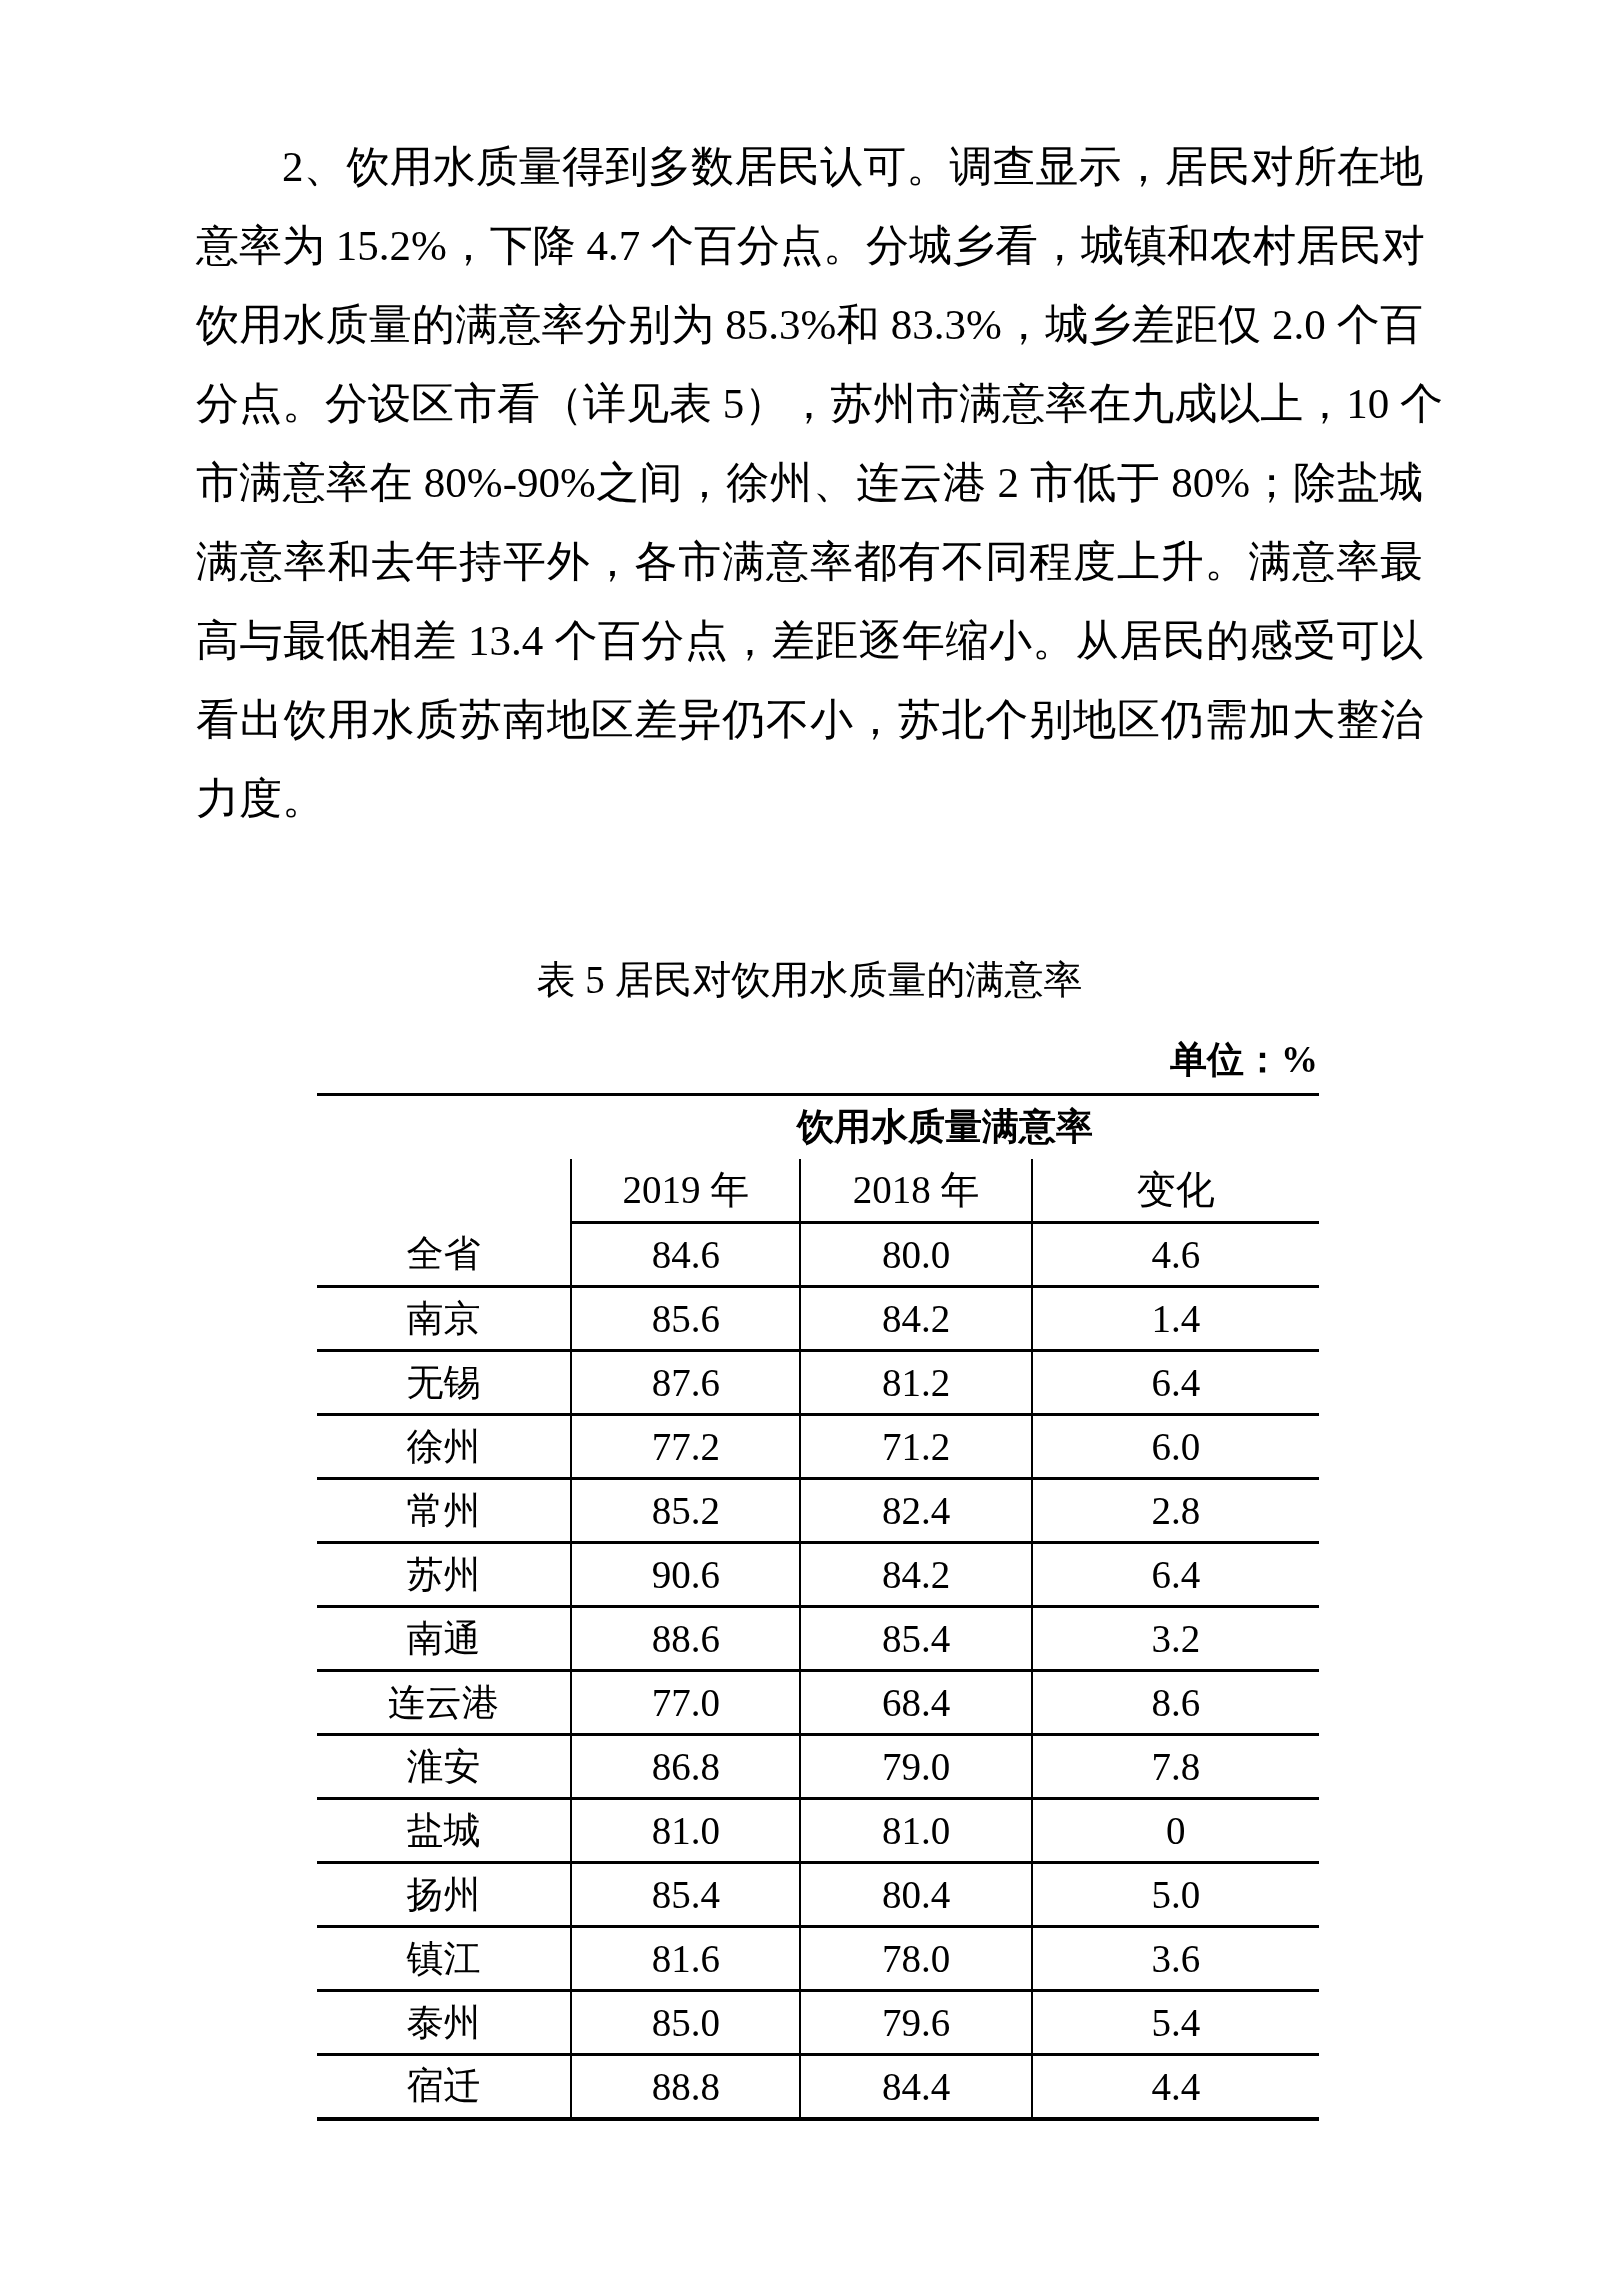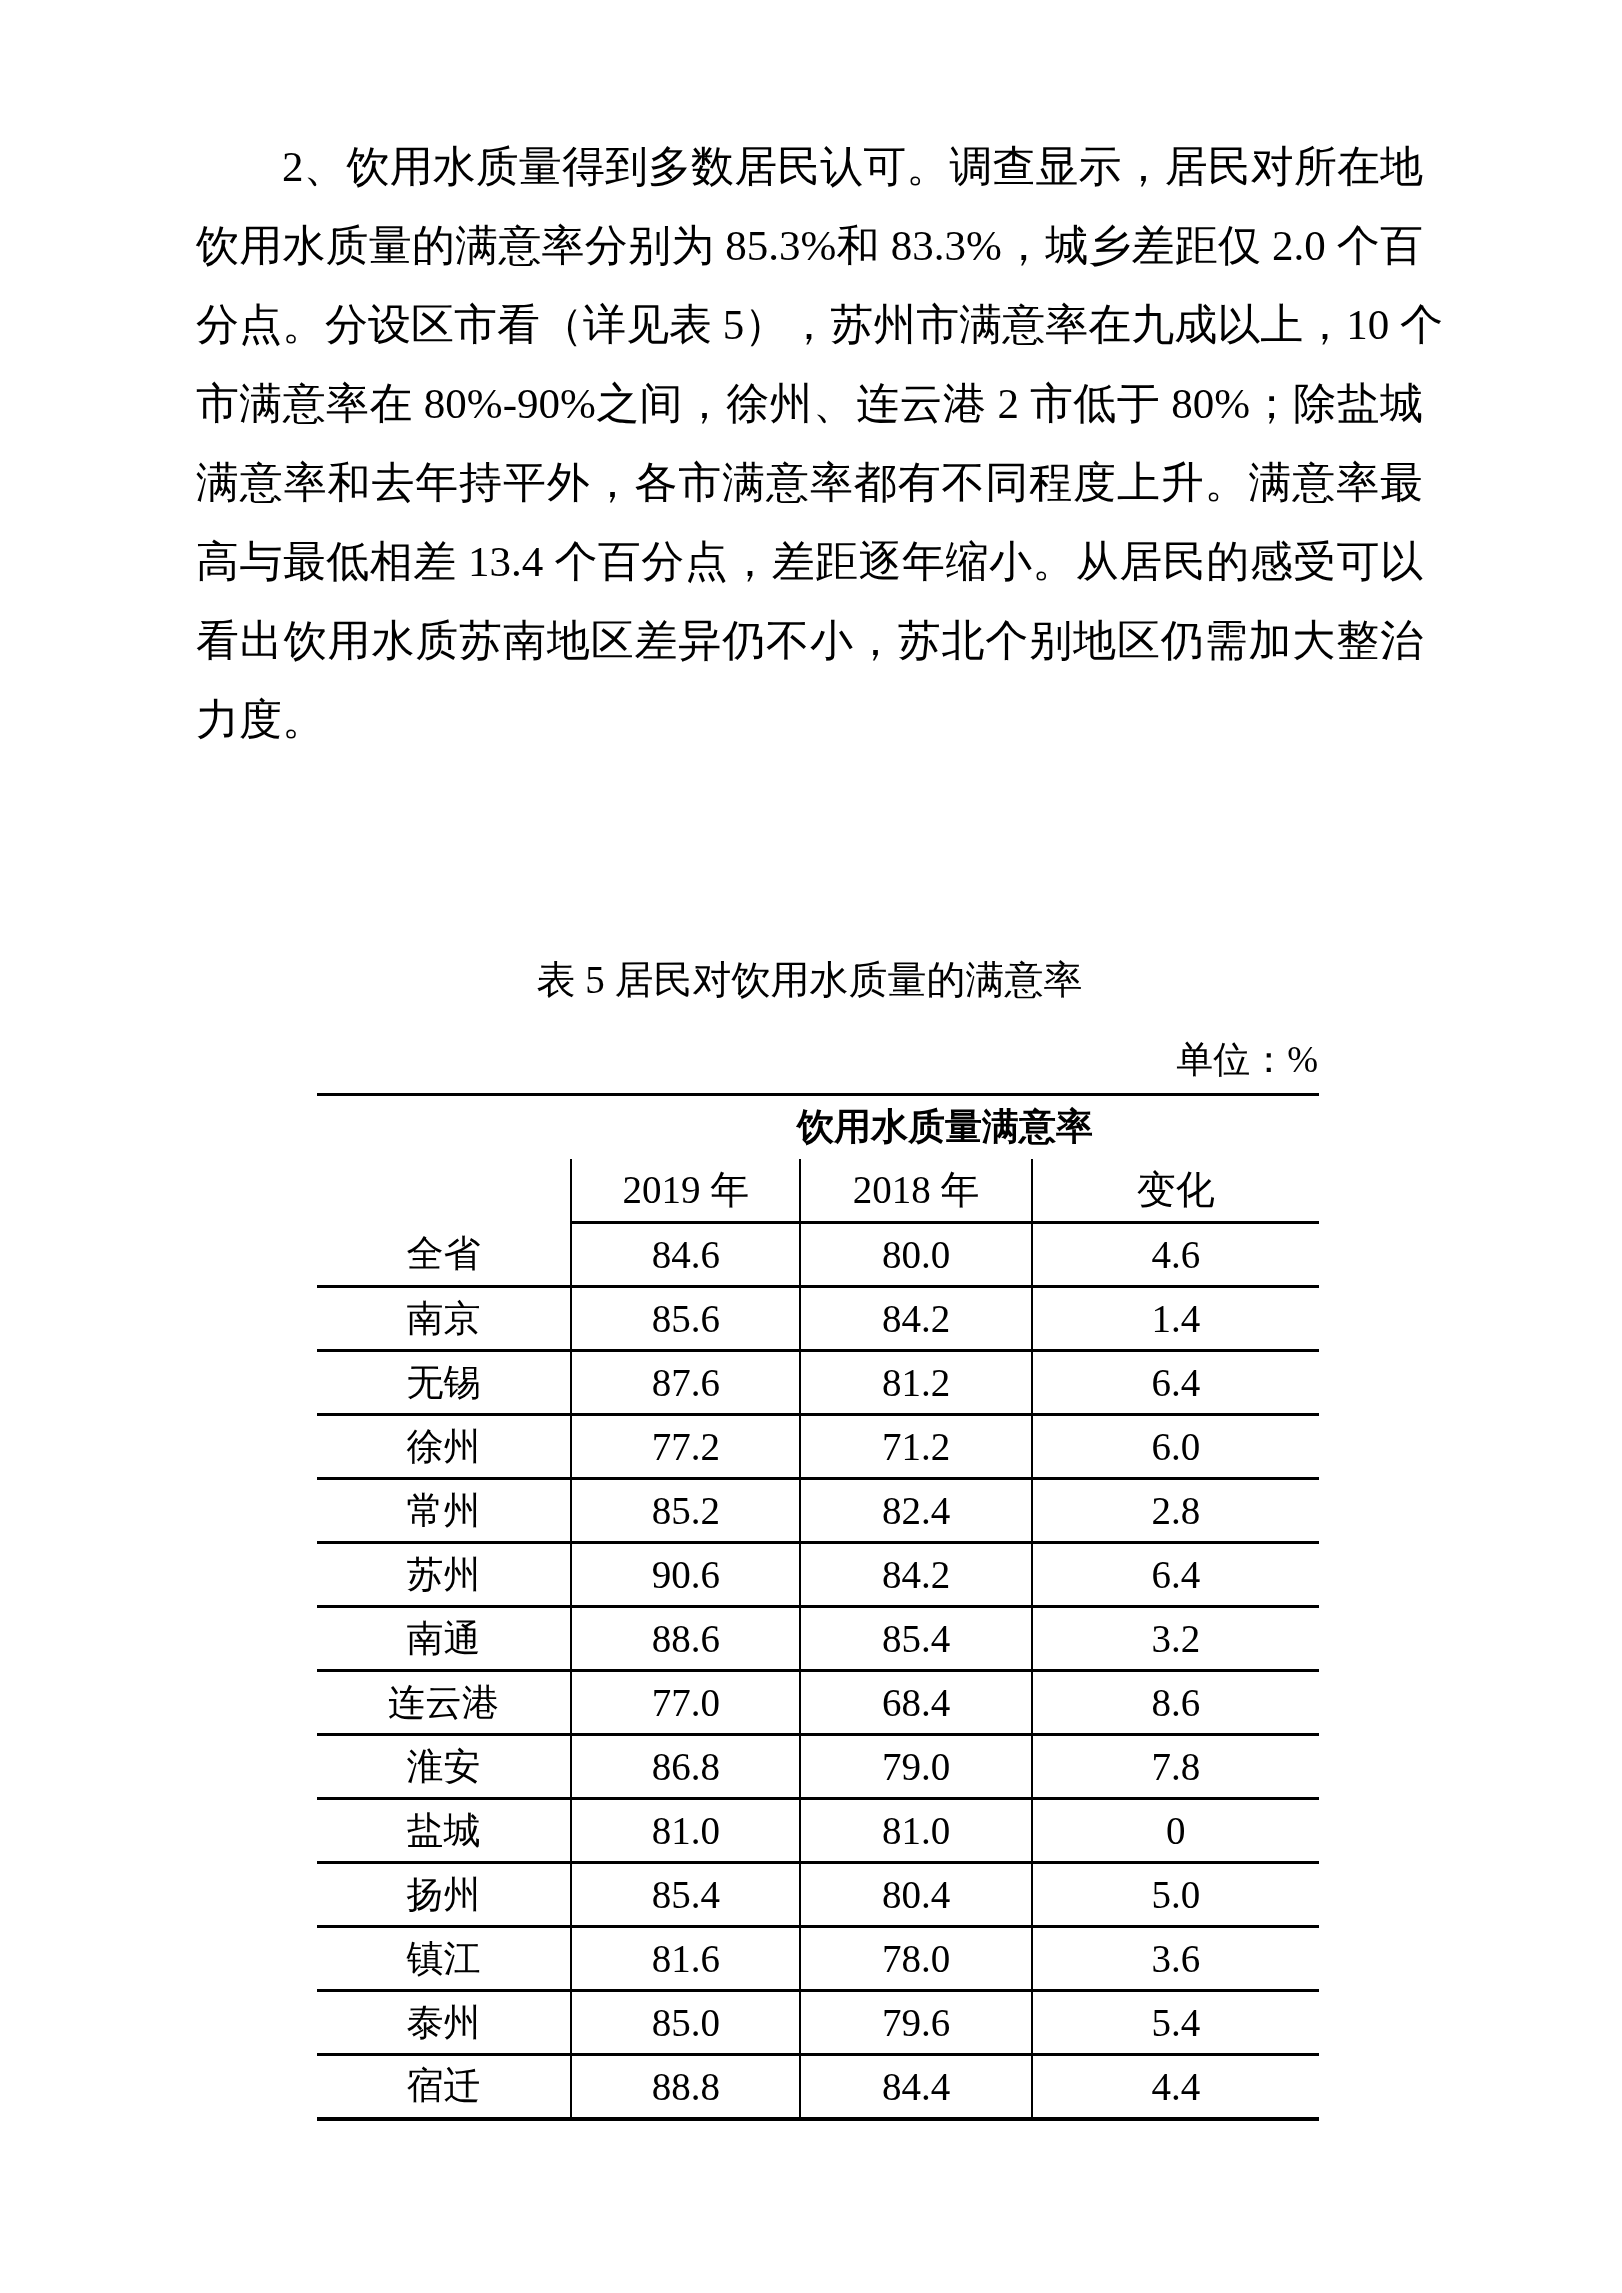--- a/index.html
+++ b/index.html
@@ -38,21 +38,21 @@
     text-align: center;
     font-size: 39px;
     font-weight: normal;
     line-height: 47px;
   }
   .unit-label {
     position: absolute;
     top: 1036px;
     right: 304px;
     font-size: 37px;
-    font-weight: normal;
+    font-weight: bold;
     line-height: 47px;
   }
   
   .data-table {
     position: absolute;
     left: 317px;
     top: 1093px;
     width: 1002px;
     table-layout: fixed;
     border-collapse: collapse;
@@ -82,20 +82,21 @@
   .data-row td.region { font-size: 37px; }
   .data-row:last-child td { border-bottom: 4.9px solid #000; }
 </style>
 </head>
 <body>
 
 <div class="page">
 
   <div class="body-text">
     <div class="line indent">2、饮用水质量得到多数居民认可。调查显示，居民对所在地</div>
+    <div class="line">意率为 15.2%，下降 4.7 个百分点。分城乡看，城镇和农村居民对</div>
     <div class="line">饮用水质量的满意率分别为 85.3%和 83.3%，城乡差距仅 2.0 个百</div>
     <div class="line">分点。分设区市看（详见表 5），苏州市满意率在九成以上，10 个</div>
     <div class="line">市满意率在 80%-90%之间，徐州、连云港 2 市低于 80%；除盐城</div>
     <div class="line">满意率和去年持平外，各市满意率都有不同程度上升。满意率最</div>
     <div class="line">高与最低相差 13.4 个百分点，差距逐年缩小。从居民的感受可以</div>
     <div class="line">看出饮用水质苏南地区差异仍不小，苏北个别地区仍需加大整治</div>
     <div class="line last">力度。</div>
   </div>
 
   <div class="table-title">表 5 居民对饮用水质量的满意率</div>

